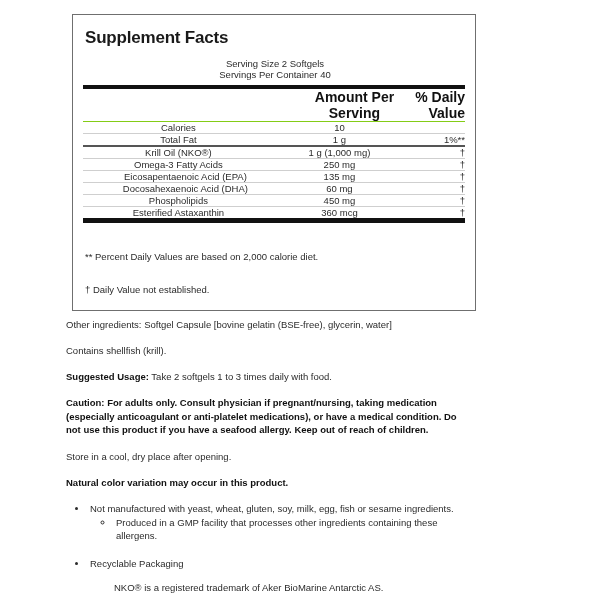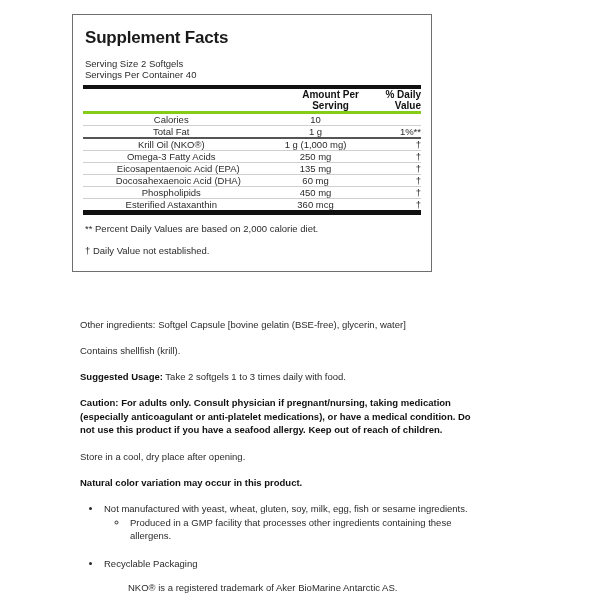--- a/index.html
+++ b/index.html
@@ -21,40 +21,41 @@
     width: 600px;
     height: 600px;
     box-sizing: border-box;
   }
 
   
   .sf-panel {
     position: absolute;
     left: 72px;
     top: 14px;
-    width: 360px;
+    width: 404px;
     box-sizing: border-box;
     border: 1px solid #6f6f6f;
     background: #fff;
     padding: 12px 10px 8px 10px;
   }
 
   .sf-title {
     font-size: 17px;
     font-weight: bold;
     letter-spacing: -0.2px;
     margin: 2px 0 10px 2px;
     line-height: 1.1;
   }
 
   .sf-servings {
     font-size: 9.5px;
     line-height: 11.5px;
     margin-left: 2px;
     color: #2b2b2b;
+    text-align: center;
   }
 
   .rule-thick {
     height: 4px;
     background: #111;
     margin-top: 4px;
   }
   .rule-bottom-thick {
     height: 5px;
     background: #111;
@@ -66,24 +67,24 @@
     border-collapse: collapse;
     font-size: 9.5px;
     color: #2b2b2b;
   }
   table.sf-table td, table.sf-table th {
     padding: 0;
     vertical-align: middle;
   }
 
   .hdr-row th {
-    font-size: 10px;
+    font-size: 14px;
     font-weight: bold;
     padding: 2px 0 3px 0;
-    border-bottom: 3px solid #84cc16;
+    border-bottom: 1px solid #84cc16;
     color: #111;
   }
   .hdr-row th.h-name { text-align: left; }
   .hdr-row th.h-amount { text-align: center; padding-left: 30px; }
   .hdr-row th.h-dv { text-align: right; }
 
   .sf-row td {
     padding: 3.5px 0 3.5px 0;
     border-bottom: 1px solid #cfcfcf;
   }
@@ -99,28 +100,28 @@
 
   .indent-1 { padding-left: 14px !important; display: inline-block; }
 
   .sf-footnotes {
     padding: 7px 2px 2px 2px;
   }
   .sf-footnote {
     font-size: 9.5px;
     line-height: 13px;
     color: #2b2b2b;
-    margin: 0 0 9px 0;
+    margin: 20px 0 9px 0;
   }
   .sf-footnote:last-child { margin-bottom: 4px; }
 
   
   .body-copy {
     position: absolute;
-    left: 80px;
+    left: 66px;
     top: 318px;
     width: 392px;
     font-size: 9.5px;
     line-height: 13px;
     color: #2b2b2b;
   }
   .para {
     margin: 0 0 13px 0;
   }
   .para b, .para strong { font-weight: bold; color: #111; }

